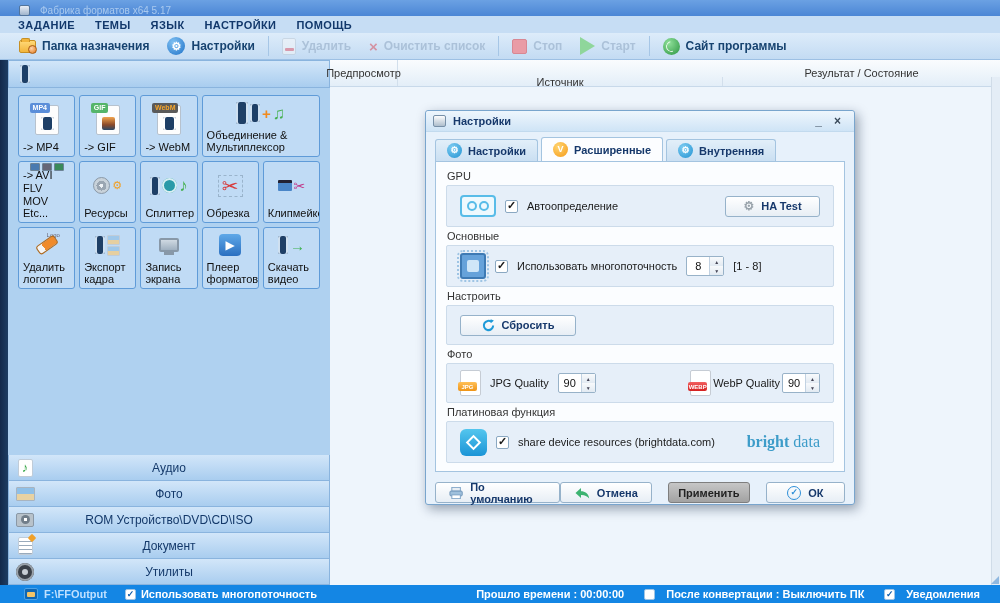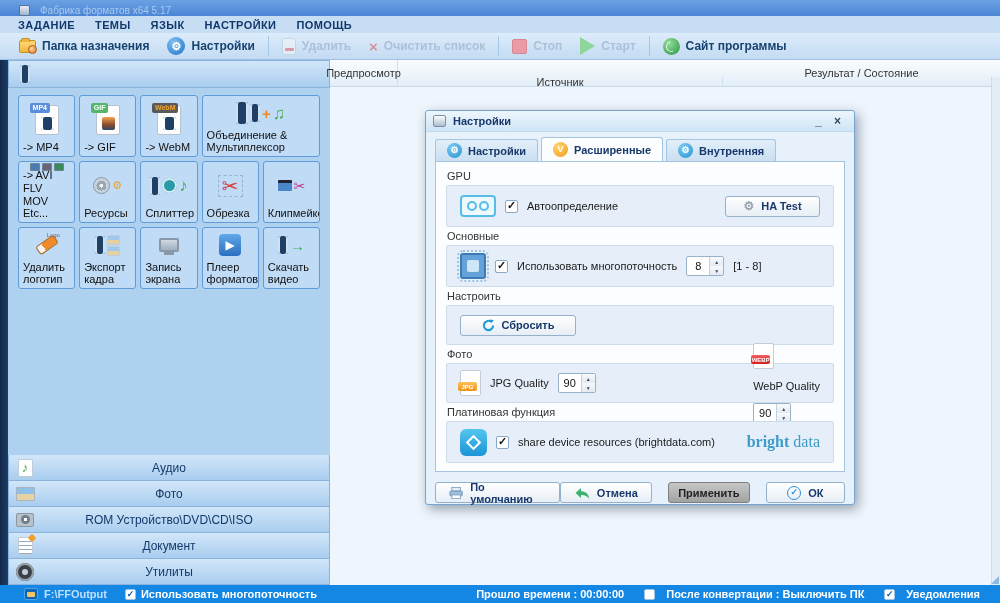--- a/index.html
+++ b/index.html
@@ -516,21 +516,21 @@
         <span class="band jpg">JPG</span>
         </span>
       <span class="cb-label">JPG Quality</span>
       <span class="spin">
         <span class="sval">90</span>
         <span class="sarr">
             <span>▲</span>
             <span>▼</span>
           </span>
       </span>
-      <span style="margin-left:auto; display:flex; align-items:flex-start; gap:11px;flex-direction:column;">
+      <span style="margin-left:auto; display:flex; align-items:center; gap:2px;">
         <span class="fq-ic">
           <span class="band webp">WEBP</span>
           </span>
         <span class="cb-label">WebP Quality</span>
         <span class="spin">
           <span class="sval">90</span>
           <span class="sarr">
               <span>▲</span>
               <span>▼</span>
             </span>

